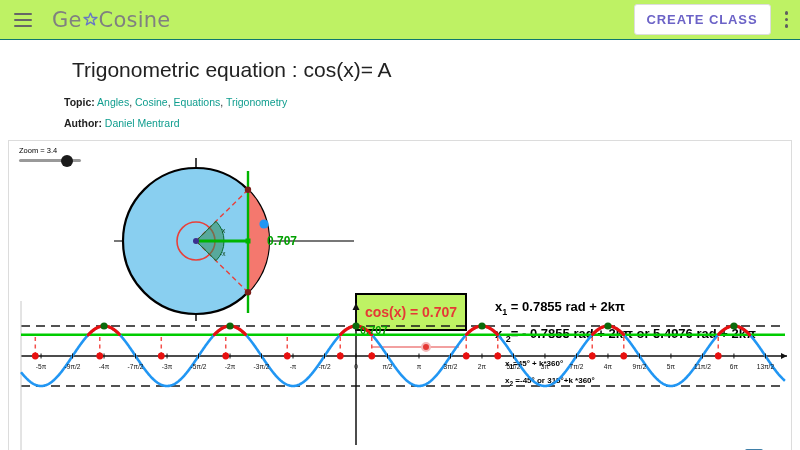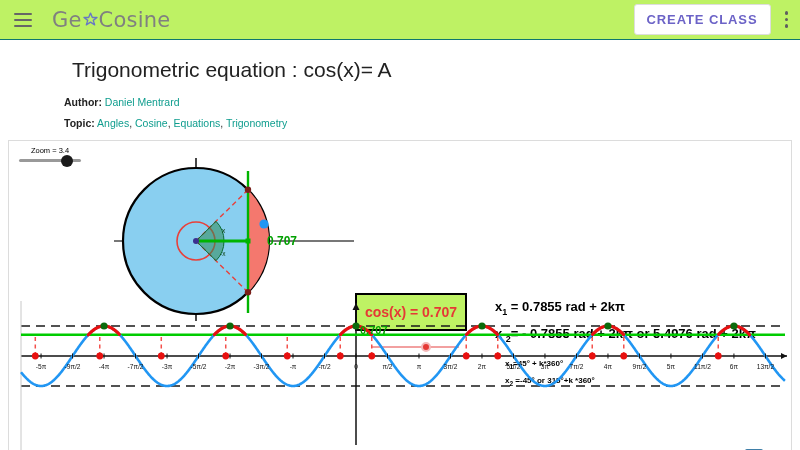--- a/index.html
+++ b/index.html
@@ -52,21 +52,21 @@
 
   
   .applet {
     position:absolute; left:8px; top:140px;
     width:784px; height:310px;
     border:1px solid #dcdcdc; border-bottom:none;
     background:#fff; overflow:hidden;
   }
 
   
-  .zoomwrap { position:absolute; left:10px; top:5px;text-align:center; }
+  .zoomwrap { position:absolute; left:10px; top:5px; }
   .zoomlabel { font-size:7.5px; color:#000; font-family:"Liberation Sans", sans-serif; }
   .zoomtrack {
     margin-top:4px; width:62px; height:3px; background:#999;
     position:relative; border-radius:2px; cursor:pointer;
   }
   .zoomknob {
     position:absolute; left:42px; top:-4.5px;
     width:12px; height:12px; border-radius:50%; background:#1a1a1a;
     cursor:pointer;
   }
@@ -122,26 +122,26 @@
       <i></i>
         <i></i>
         <i></i>
     </div>
   </div>
 </div>
 
 <div class="titleblock">
   <h1 class="page-title">Trigonometric equation : cos(x)= A</h1>
   <div class="meta">
+    <b>Topic:</b>
+    <span id="topic-links"><a>Angles</a><span>, </span><a>Cosine</a><span>, </span><a>Equations</a><span>, </span><a>Trigonometry</a></span>
+  </div>
+  <div class="meta">
     <b>Author:</b>
     <a>Daniel Mentrard</a>
-  </div>
-  <div class="meta">
-    <b>Topic:</b>
-    <span id="topic-links"><a>Angles</a><span>, </span><a>Cosine</a><span>, </span><a>Equations</a><span>, </span><a>Trigonometry</a></span>
   </div>
 </div>
 
 <div class="applet">
 
   <div class="zoomwrap">
     <div class="zoomlabel">Zoom = 3.4</div>
     <div class="zoomtrack">
       <div class="zoomknob"></div>
     </div>

